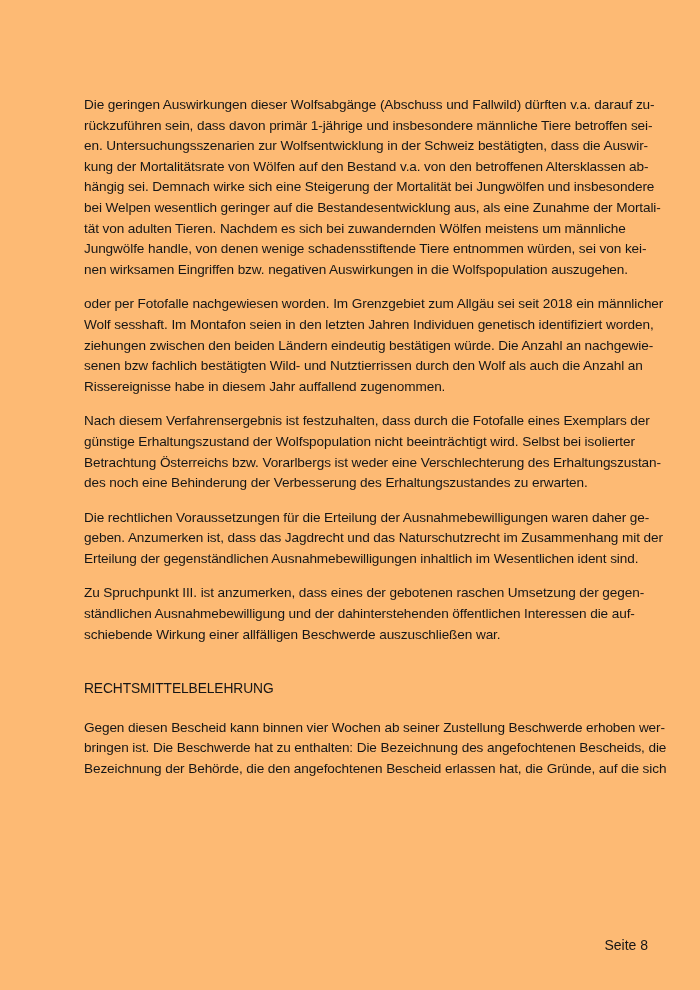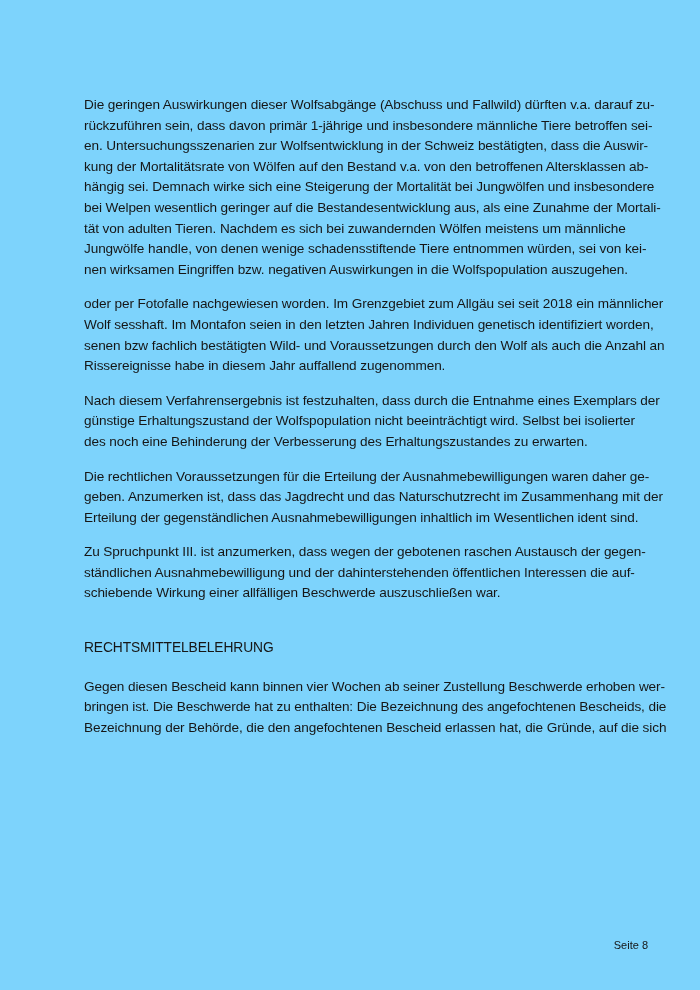--- a/index.html
+++ b/index.html
@@ -9,21 +9,21 @@
     height: 990px;
     background: #ffffff;
     position: relative;
     overflow: hidden;
     font-family: "Liberation Sans", sans-serif;
     color: #161616;
   }
   .page {
     position: absolute;
     inset: 0;
-    background: #7dd3fc;
+    background: #fdba74;
   }
   .content {
     position: absolute;
     left: 84px;
     top: 95px;
     width: 564px;
   }
   .para {
     margin: 0 0 14px 0;
   }
@@ -37,21 +37,21 @@
     font-size: 13.8px;
     line-height: 20.6px;
     font-weight: normal;
     margin: 34px 0 18px 0;
     letter-spacing: -0.1px;
   }
   .footer {
     position: absolute;
     top: 938px;
     right: 52px;
-    font-size: 11px;
+    font-size: 14px;
     line-height: 14px;
     color: #161616;
     text-align: center;
   }
 </style>
 </head>
 <body>
 
 <div class="page">
   <div class="content">
@@ -62,35 +62,37 @@
         <div class="line">kung der Mortalitätsrate von Wölfen auf den Bestand v.a. von den betroffenen Altersklassen ab-</div>
         <div class="line">hängig sei. Demnach wirke sich eine Steigerung der Mortalität bei Jungwölfen und insbesondere</div>
         <div class="line">bei Welpen wesentlich geringer auf die Bestandesentwicklung aus, als eine Zunahme der Mortali-</div>
         <div class="line">tät von adulten Tieren. Nachdem es sich bei zuwandernden Wölfen meistens um männliche</div>
         <div class="line">Jungwölfe handle, von denen wenige schadensstiftende Tiere entnommen würden, sei von kei-</div>
         <div class="line">nen wirksamen Eingriffen bzw. negativen Auswirkungen in die Wolfspopulation auszugehen.</div>
       </div>
       <div class="para">
         <div class="line">oder per Fotofalle nachgewiesen worden. Im Grenzgebiet zum Allgäu sei seit 2018 ein männlicher</div>
         <div class="line">Wolf sesshaft. Im Montafon seien in den letzten Jahren Individuen genetisch identifiziert worden,</div>
-        <div class="line">senen bzw fachlich bestätigten Wild- und Voraussetzungen durch den Wolf als auch die Anzahl an</div>
+        <div class="line">ziehungen zwischen den beiden Ländern eindeutig bestätigen würde. Die Anzahl an nachgewie-</div>
+        <div class="line">senen bzw fachlich bestätigten Wild- und Nutztierrissen durch den Wolf als auch die Anzahl an</div>
         <div class="line">Rissereignisse habe in diesem Jahr auffallend zugenommen.</div>
       </div>
       <div class="para">
-        <div class="line">Nach diesem Verfahrensergebnis ist festzuhalten, dass durch die Entnahme eines Exemplars der</div>
+        <div class="line">Nach diesem Verfahrensergebnis ist festzuhalten, dass durch die Fotofalle eines Exemplars der</div>
         <div class="line">günstige Erhaltungszustand der Wolfspopulation nicht beeinträchtigt wird. Selbst bei isolierter</div>
+        <div class="line">Betrachtung Österreichs bzw. Vorarlbergs ist weder eine Verschlechterung des Erhaltungszustan-</div>
         <div class="line">des noch eine Behinderung der Verbesserung des Erhaltungszustandes zu erwarten.</div>
       </div>
       <div class="para">
         <div class="line">Die rechtlichen Voraussetzungen für die Erteilung der Ausnahmebewilligungen waren daher ge-</div>
         <div class="line">geben. Anzumerken ist, dass das Jagdrecht und das Naturschutzrecht im Zusammenhang mit der</div>
         <div class="line">Erteilung der gegenständlichen Ausnahmebewilligungen inhaltlich im Wesentlichen ident sind.</div>
       </div>
       <div class="para">
-        <div class="line">Zu Spruchpunkt III. ist anzumerken, dass wegen der gebotenen raschen Austausch der gegen-</div>
+        <div class="line">Zu Spruchpunkt III. ist anzumerken, dass eines der gebotenen raschen Umsetzung der gegen-</div>
         <div class="line">ständlichen Ausnahmebewilligung und der dahinterstehenden öffentlichen Interessen die auf-</div>
         <div class="line">schiebende Wirkung einer allfälligen Beschwerde auszuschließen war.</div>
       </div>
       <div class="heading">RECHTSMITTELBELEHRUNG</div>
       <div class="para">
         <div class="line">Gegen diesen Bescheid kann binnen vier Wochen ab seiner Zustellung Beschwerde erhoben wer-</div>
         <div class="line">bringen ist. Die Beschwerde hat zu enthalten: Die Bezeichnung des angefochtenen Bescheids, die</div>
         <div class="line">Bezeichnung der Behörde, die den angefochtenen Bescheid erlassen hat, die Gründe, auf die sich</div>
       </div>
     </div>

